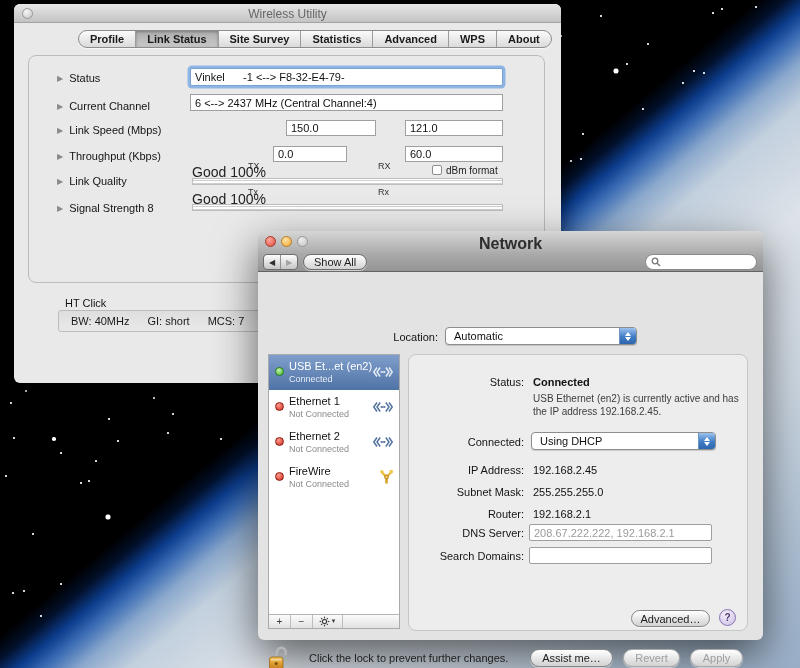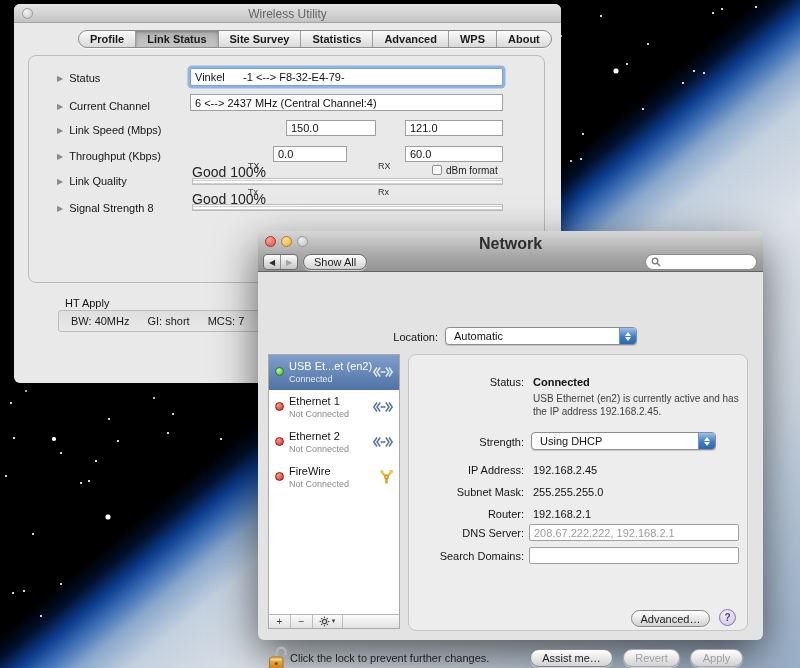--- a/index.html
+++ b/index.html
@@ -165,30 +165,30 @@
   .sb-tool { width:22px; border-right:1px solid #bdbdbd; font-size:10px; line-height:13px; text-align:center; color:#3a3a3a; display:flex; align-items:center; justify-content:center; gap:1px; }
 
   .nw-main {
     position:absolute; left:150px; top:82px; width:340px; height:277px;
     background:#ededed; border:1px solid #c6c6c6; border-radius:8px;
   }
   .m-label { position:absolute; left:0; width:115px; text-align:right; font-size:11px; color:#141414; white-space:nowrap; }
   .m-value { position:absolute; left:124px; font-size:11px; color:#111; white-space:nowrap; }
   .m-desc { position:absolute; left:124px; top:38px; width:212px; font-size:10px; line-height:12.5px; color:#3d3d3d; }
   .cfg-popup { left:122px; top:77px; width:185px; height:18px; }
-  .m-input { left:120px; width:210px; height:17px; border-radius:2px; }
+  .m-input { left:120px; width:183px; height:17px; border-radius:2px; }
   .dns-gray { color:#9b9b9b; }
   .adv-btn { left:222px; top:255px; width:79px; height:17px; }
   .help-btn {
     position:absolute; left:310px; top:254px; width:17px; height:17px; border-radius:50%;
     background:radial-gradient(circle at 40% 30%, #f4effb, #cdbfe4); border:1px solid #8a71b5;
     font-size:10px; font-weight:bold; color:#4c3a72; text-align:center; line-height:16px;
   }
 
-  .nw-footer-text { position:absolute; left:32px; top:380px; font-size:11px; color:#1c1c1c; }
+  .nw-footer-text { position:absolute; left:51px; top:380px; font-size:11px; color:#1c1c1c; }
   .lock { position:absolute; left:10px; top:372px; }
   .assist-btn { left:272px; top:377px; width:83px; height:18px; }
   .revert-btn { left:365px; top:377px; width:57px; height:18px; }
   .apply-btn  { left:432px; top:377px; width:53px; height:18px; }
 </style>
 </head>
 <body>
 
 <div class="desktop">
   <div class="stars"></div>
@@ -244,21 +244,21 @@
     <span class="wu-check" style="left:418px;top:161px"></span>
     <div class="wu-checklabel" style="left:432px;top:161px">dBm format</div>
     <div class="wu-bar" style="left:178px;top:174px"></div>
 
     <div class="wu-label" style="left:43px;top:198px">
       <span class="disc">▶</span><span>Signal Strength 8</span>
     </div>
     <div class="wu-good" style="left:178px;top:187px">Good 100%</div>
     <div class="wu-bar" style="left:178px;top:200px"></div>
 
-    <div class="ht-label">HT Apply</div>
+    <div class="ht-label">HT Click</div>
     <div class="ht-box">
       <span>BW: 40MHz</span>
       <span>GI: short</span>
       <span>MCS: 7</span>
     </div>
   </div>
 
   <div class="win-network">
     <div class="nw-titlebar">
       <div class="light light-red"></div>
@@ -368,21 +368,21 @@
             <span style="font-size:6px;color:#444">▼</span>
           </div>
         </div>
       </div>
 
       <div class="nw-main">
         <div class="m-label" style="top:21px">Status:</div>
         <div class="m-value" style="top:21px;font-weight:bold">Connected</div>
         <div class="m-desc">USB Ethernet (en2) is currently active and has the IP address 192.168.2.45.</div>
 
-        <div class="m-label" style="top:81px">Strength:</div>
+        <div class="m-label" style="top:81px">Connected:</div>
         <div class="popup cfg-popup">
           <span class="popup-text">Using DHCP</span>
           <span class="stepper">
               <span class="tri-up"></span>
               <span class="tri-down"></span>
             </span>
         </div>
 
         <div class="m-label" style="top:109px">IP Address:</div>
         <div class="m-value" style="top:109px">192.168.2.45</div>

